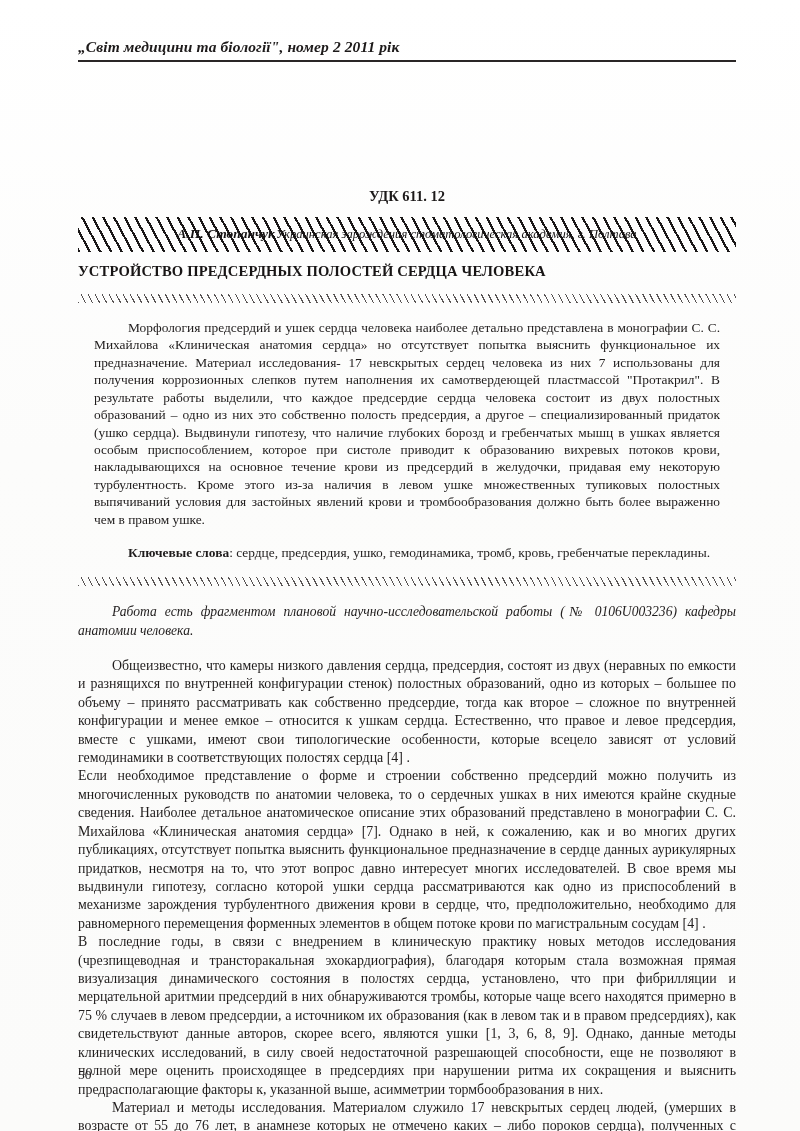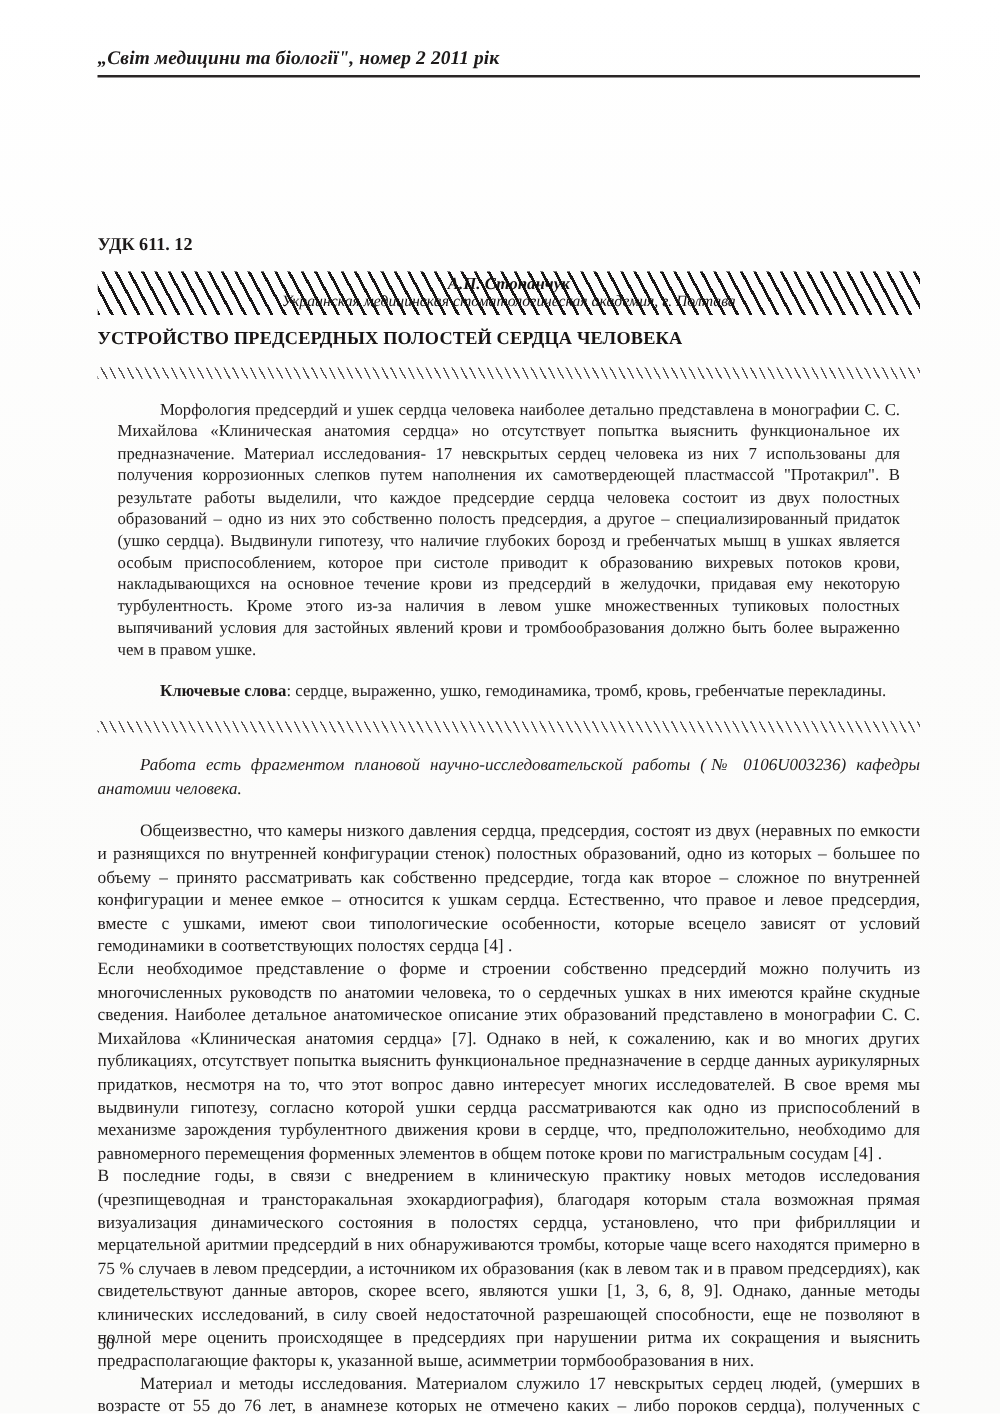--- a/index.html
+++ b/index.html
@@ -51,20 +51,21 @@
     border-top: 2.2px solid #2a2626;
     width: 100%;
   }
 
   
   .udc {
     margin-top: 126px;
     font-weight: bold;
     font-size: 14.5px;
     color: #1d1a1a;
+    text-align: center;
   }
 
   
   .hatch-band {
     position: relative;
     margin-top: 12px;
     height: 35px;
     width: 100%;
     overflow: hidden;
   }
@@ -76,21 +77,21 @@
       #1a1717 0px,
       #1a1717 2.2px,
       rgba(255,255,255,0) 2.2px,
       rgba(255,255,255,0) 9.4px
     );
   }
   .hatch-band .band-text {
     position: absolute;
     inset: 0;
     display: flex;
-    flex-direction: column;
+    flex-direction: row;
     align-items: center;
     justify-content: center;
     gap: 1px;
     mix-blend-mode: normal;
   }
   .band-text .author {
     font-style: italic;
     font-weight: bold;
     font-size: 13.5px;
     color: #151313;
@@ -186,31 +187,31 @@
 
     <div class="running-head">„Світ медицини та біології", номер 2 2011 рік</div>
     <div class="head-rule"></div>
 
     <div class="udc">УДК 611. 12</div>
 
     <div class="hatch-band">
       <div class="hatch-fill"></div>
       <div class="band-text">
         <div class="author">А.П. Стопанчук</div>
-        <div class="affiliation">Украинская медицинская стоматологическая академия, г. Полтава</div>
+        <div class="affiliation">Украинская зарождения стоматологическая академия, г. Полтава</div>
       </div>
     </div>
 
     <div class="article-title">УСТРОЙСТВО ПРЕДСЕРДНЫХ ПОЛОСТЕЙ СЕРДЦА ЧЕЛОВЕКА</div>
 
     <div class="hatch-rule sep-top"></div>
 
     <div class="abstract">
       <p>Морфология предсердий и ушек сердца человека наиболее детально представлена  в монографии С. С. Михайлова «Клиническая анатомия сердца» но отсутствует попытка выяснить функциональное   их предназначение. Материал исследования- 17 невскрытых сердец человека из них 7 использованы для получения коррозионных слепков путем наполнения их самотвердеющей пластмассой "Протакрил". В результате работы выделили, что каждое предсердие сердца человека состоит из двух полостных образований – одно из них это собственно полость предсердия, а другое – специализированный придаток (ушко сердца). Выдвинули гипотезу, что наличие глубоких борозд и гребенчатых мышц в ушках является особым приспособлением, которое при систоле приводит к образованию вихревых потоков крови, накладывающихся на основное течение крови из предсердий в желудочки, придавая ему некоторую турбулентность. Кроме этого из-за  наличия в левом ушке множественных тупиковых полостных выпячиваний   условия для застойных явлений крови и тромбообразования должно быть более выраженно чем в правом ушке.</p>
-      <p class="kw-line"><span class="kw-label">Ключевые слова</span><span>: сердце, выраженно, ушко, гемодинамика, тромб, кровь, гребенчатые перекладины.</span></p>
+      <p class="kw-line"><span class="kw-label">Ключевые слова</span><span>: сердце, предсердия, ушко, гемодинамика, тромб, кровь, гребенчатые перекладины.</span></p>
     </div>
 
     <div class="hatch-rule sep-bottom"></div>
 
     <div class="funding">Работа есть фрагментом плановой научно-исследовательской работы (№ 0106U003236) кафедры анатомии человека.</div>
 
     <div class="body-text">
       <p class="p-indent">Общеизвестно, что камеры низкого давления сердца, предсердия, состоят из двух (неравных по емкости и разнящихся по внутренней конфигурации стенок) полостных образований, одно из которых – большее по объему – принято рассматривать как собственно предсердие, тогда как второе – сложное по внутренней конфигурации и менее емкое – относится к ушкам сердца. Естественно, что правое и левое предсердия, вместе с ушками, имеют свои типологические особенности, которые всецело зависят от условий гемодинамики в соответствующих полостях сердца [4] .</p>
       <p class="p-flush">Если необходимое представление о форме и строении собственно предсердий можно получить из многочисленных руководств по анатомии человека, то о сердечных ушках в них имеются крайне скудные сведения. Наиболее детальное анатомическое описание этих образований представлено в монографии С. С. Михайлова «Клиническая анатомия сердца» [7]. Однако в ней, к сожалению, как и во многих других публикациях, отсутствует попытка выяснить функциональное предназначение в сердце данных аурикулярных придатков, несмотря на то, что этот вопрос давно интересует многих исследователей. В свое время мы выдвинули гипотезу, согласно которой ушки сердца рассматриваются как одно из приспособлений в механизме зарождения турбулентного движения крови в сердце, что, предположительно, необходимо для равномерного перемещения форменных элементов в общем потоке крови по магистральным сосудам [4] .</p>
       <p class="p-flush">В последние годы, в связи с внедрением в клиническую практику новых методов исследования (чрезпищеводная и трансторакальная эхокардиография), благодаря которым стала возможная прямая визуализация динамического состояния в полостях сердца, установлено, что при фибрилляции и мерцательной аритмии предсердий в них обнаруживаются тромбы, которые чаще всего находятся примерно в 75 % случаев в левом предсердии, а источником их образования (как в левом так и в правом предсердиях), как свидетельствуют данные авторов, скорее всего, являются ушки [1, 3, 6, 8, 9]. Однако, данные методы клинических исследований, в силу своей недостаточной разрешающей способности, еще не позволяют в полной мере оценить происходящее в предсердиях при нарушении ритма их сокращения и выяснить предрасполагающие факторы к, указанной выше, асимметрии тормбообразования в них.</p>

